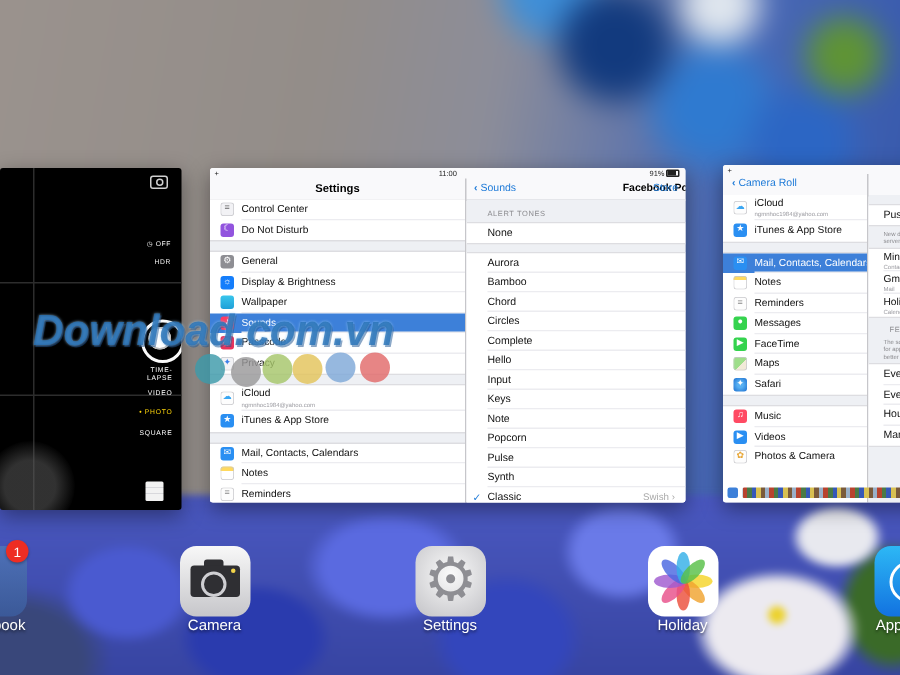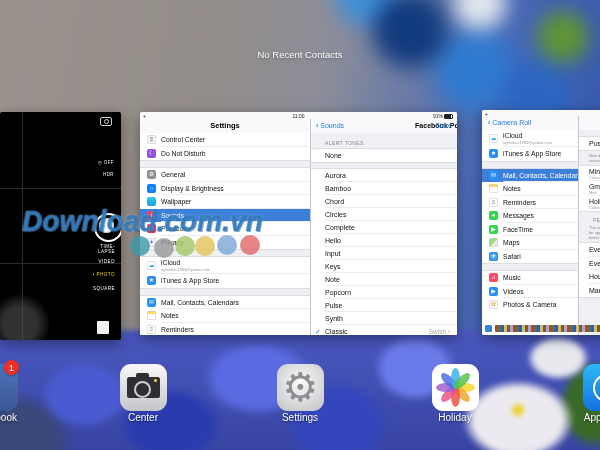--- a/index.html
+++ b/index.html
@@ -134,21 +134,20 @@
     white-space:nowrap;transform:scaleX(.97);transform-origin:left;}
   .wm-dot{position:absolute;z-index:30;width:20px;height:20px;border-radius:50%;opacity:.82;}
 </style>
 </head>
 <body>
 
 <div id="screen">
   <div class="wall"></div>
   <div class="flowers"></div>
 
-  <div class="no-recent">No Recent Contacts</div>
 
   <div id="camera-card" class="card">
     <div class="grid-v" style="left:22px"></div>
     <div class="grid-h" style="top:76px"></div>
     <div class="grid-h" style="top:151px"></div>
     <div class="cam-vignette"></div>
     <div class="flip-ic"></div>
     <div class="cam-txt" style="top:48px">◷ <span>OFF</span></div>
     <div class="cam-txt" style="top:60px">HDR</div>
     <div class="shutter"></div>
@@ -486,21 +485,21 @@
   </div>
   <div class="badge" style="left:4px;top:360px;">1</div>
   <div class="dock-lbl" style="left:-40px">Facebook</div>
 
   <div class="dock-ic cam-ic" style="left:120px">
     <div class="cam-hump"></div>
     <div class="cam-body"></div>
     <div class="cam-lens"></div>
     <div class="cam-flash"></div>
   </div>
-  <div class="dock-lbl" style="left:108px">Center</div>
+  <div class="dock-lbl" style="left:108px">Camera</div>
 
   <div class="dock-ic set-ic" style="left:277px">
     <div class="gear">⚙</div>
   </div>
   <div class="dock-lbl" style="left:265px">Settings</div>
 
   <div class="dock-ic ph-ic" id="photos-icon" style="left:432px">
       <div class="petal" style="background: rgb(245, 212, 40); transform: rotate(0deg) translate(9px);"></div>
       <div class="petal" style="background: rgb(240, 164, 48); transform: rotate(45deg) translate(9px);"></div>
       <div class="petal" style="background: rgb(236, 79, 60); transform: rotate(90deg) translate(9px);"></div>

